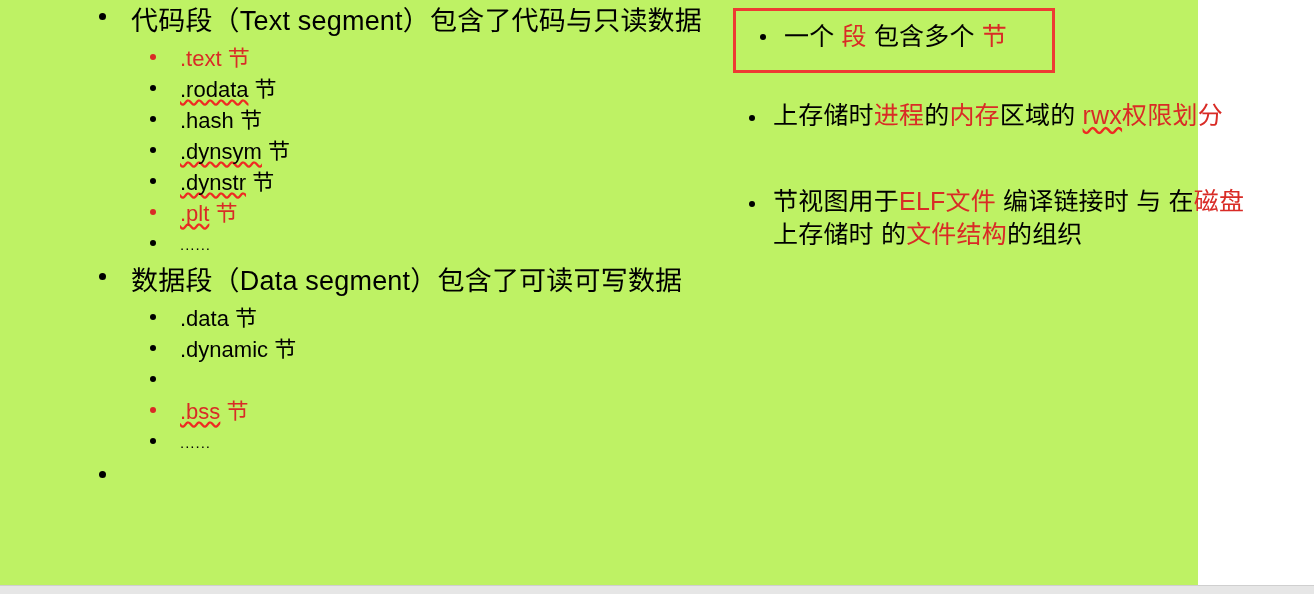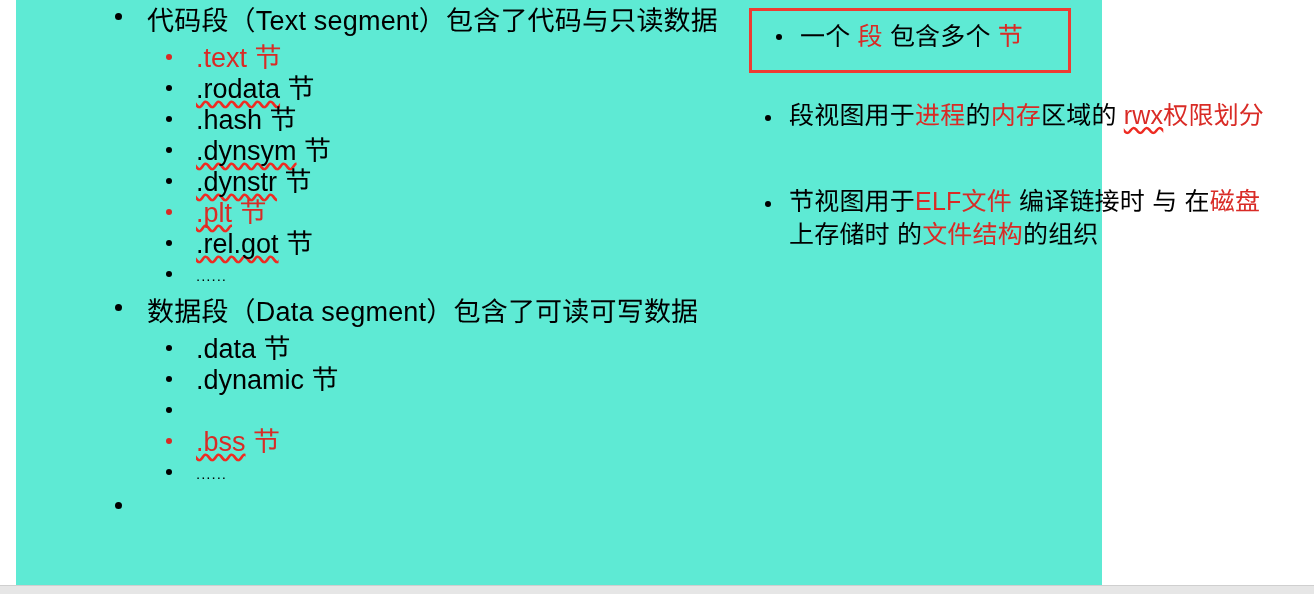--- a/index.html
+++ b/index.html
@@ -14,25 +14,25 @@
     position: relative;
     overflow: hidden;
     font-family: "Liberation Sans", "DejaVu Sans", sans-serif;
     color: #000000;
     -webkit-font-smoothing: antialiased;
   }
 
   
   #slide-canvas {
     position: absolute;
-    left: 16px;
+    left: 0;
     top: 0;
-    width: 1086px;
+    width: 1198px;
     height: 585px;
-    background: #5eead4;
+    background: #bef264;
   }
 
   
   #footer-strip {
     position: absolute;
     left: 0;
     top: 585px;
     width: 1314px;
     height: 9px;
     background: #e6e6e6;
@@ -96,21 +96,21 @@
     left: 150px;
     top: 11px;
     width: 6px;
     height: 6px;
     border-radius: 50%;
     background: #000000;
   }
   .lvl2.accent > .bullet-dot { background: #d92b26; }
   .lvl2 > .bullet-text {
     margin-left: 32px;
-    font-size: 27px;
+    font-size: 22px;
     line-height: 31px;
   }
   .lvl2.ellipsis-row > .bullet-text {
     font-size: 15px;
     line-height: 31px;
     letter-spacing: 1px;
   }
 
   
   .rcol-row {
@@ -184,24 +184,20 @@
         <span class="bullet-text"><span class="black squiggle">.dynsym</span><span class="black"> 节</span></span>
       </div>
       <div class="bullet-row lvl2">
         <span class="bullet-dot"></span>
         <span class="bullet-text"><span class="black squiggle">.dynstr</span><span class="black"> 节</span></span>
       </div>
       <div class="bullet-row lvl2 accent">
         <span class="bullet-dot" style="background: rgb(217, 43, 38);"></span>
         <span class="bullet-text"><span class="red squiggle" style="color: rgb(217, 43, 38);">.plt</span><span class="red" style="color: rgb(217, 43, 38);"> 节</span></span>
       </div>
-      <div class="bullet-row lvl2">
-        <span class="bullet-dot"></span>
-        <span class="bullet-text"><span class="black squiggle">.rel.got</span><span class="black"> 节</span></span>
-      </div>
       <div class="bullet-row lvl2 ellipsis-row">
         <span class="bullet-dot"></span>
         <span class="bullet-text"><span class="black">......</span></span>
       </div>
       <div class="bullet-row lvl1">
         <span class="bullet-dot"></span>
         <span class="bullet-text"><span class="black">数据段（Data segment）包含了可读可写数据</span></span>
       </div>
       <div class="bullet-row lvl2">
         <span class="bullet-dot"></span>
@@ -232,21 +228,21 @@
     <div id="highlight-box" style="border-color: rgb(238, 59, 51);">
       <div class="bullet-row rcol-row">
         <span class="bullet-dot"></span>
         <span class="bullet-text" id="hl-box-text"><span class="black">一个 </span><span class="red" style="color: rgb(217, 43, 38);">段</span><span class="black"> 包含多个 </span><span class="red" style="color: rgb(217, 43, 38);">节</span></span>
       </div>
     </div>
 
     <div id="right-rows">
         <div class="bullet-row rcol-row" style="margin-top: 26px;">
           <span class="bullet-dot"></span>
-          <span class="bullet-text"><span class="black">段视图用于</span><span class="red" style="color: rgb(217, 43, 38);">进程</span><span class="black">的</span><span class="red" style="color: rgb(217, 43, 38);">内存</span><span class="black">区域的 </span><span class="red squiggle" style="color: rgb(217, 43, 38); margin-top: 8px;">rwx</span><span class="red" style="color: rgb(217, 43, 38);">权限划分</span></span>
+          <span class="bullet-text"><span class="black">上存储时</span><span class="red" style="color: rgb(217, 43, 38);">进程</span><span class="black">的</span><span class="red" style="color: rgb(217, 43, 38);">内存</span><span class="black">区域的 </span><span class="red squiggle" style="color: rgb(217, 43, 38); margin-top: 8px;">rwx</span><span class="red" style="color: rgb(217, 43, 38);">权限划分</span></span>
         </div>
         <div class="bullet-row rcol-row" style="margin-top: 46px;">
           <span class="bullet-dot"></span>
           <span class="bullet-text"><span class="black">节视图用于</span><span class="red" style="color: rgb(217, 43, 38);">ELF文件</span><span class="black"> 编译链接时 与 在</span><span class="red" style="color: rgb(217, 43, 38);">磁盘</span><span class="black">
 上存储时 的</span><span class="red" style="color: rgb(217, 43, 38);">文件结构</span><span class="black">的组织</span></span>
         </div>
       </div>
 
   </div>
 

